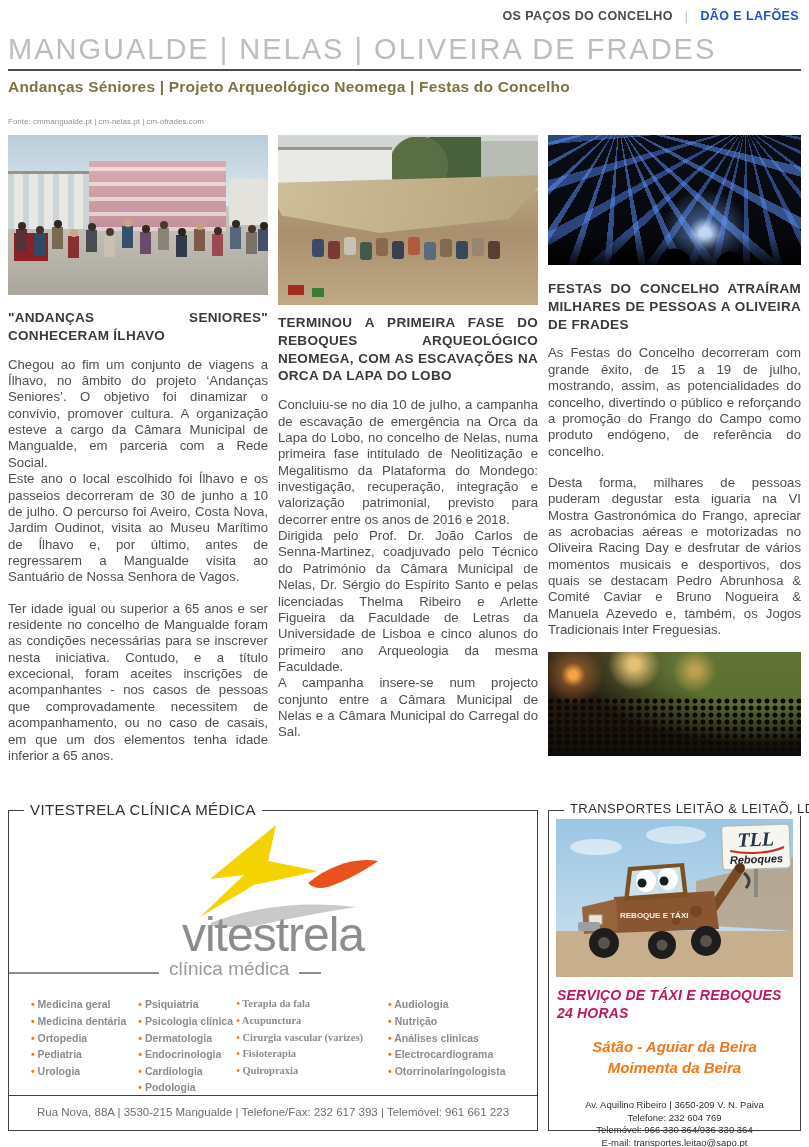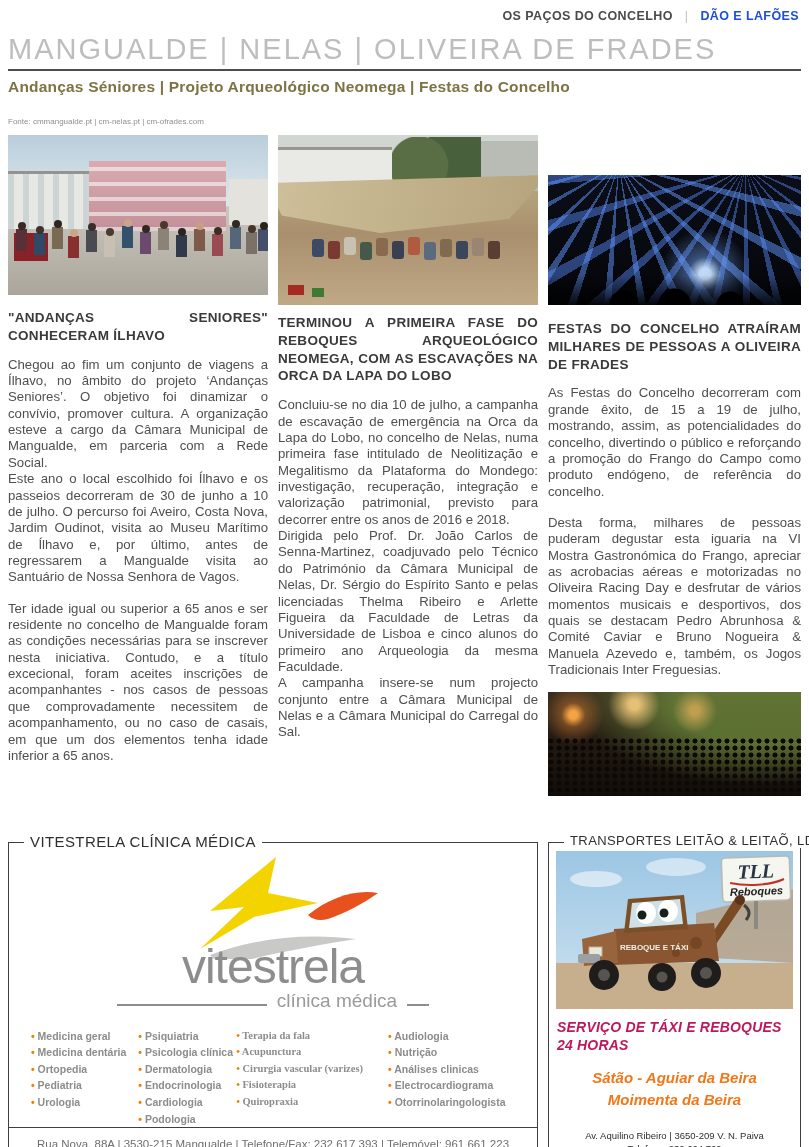--- a/index.html
+++ b/index.html
@@ -28,21 +28,21 @@
   .subtitle {
     margin: 7px 8px 0; font-size: 15.5px; font-weight: bold;
     color: #7c7445; letter-spacing: .2px;
   }
   .source { margin: 21px 8px 0; font-size: 8px; color: #8f8f8f; }
 
   
   .cols { display:flex; gap:10px; margin: 9px 8px 0; }
   .col { flex: 0 0 auto; }
   .col-1, .col-2 { width: 260px; }
-  .col-3 { width: 253px; margin-top: 40px; }
+  .col-3 { width: 253px; }
 
   .photo { position: relative; width: 100%; overflow: hidden; }
   .headline {
     font-size: 13.5px; font-weight: bold; color: #3a3a3a;
     line-height: 1.32; text-align: justify; text-align-last: left;
     letter-spacing: .3px;
   }
   .body-text p {
     font-size: 13.2px; line-height: 1.24; color: #4f4f4f;
     text-align: justify; text-align-last: left;
@@ -148,21 +148,21 @@
   }
   .ad-transport .ad-legend { font-size: 13px; }
 
   
   .clinic-logo { text-align:center; margin-top: 12px; }
   .clinic-logo svg { display:block; margin: 0 auto; }
   .logo-word {
     font-size: 48px; color:#8d8d8d; letter-spacing:-1px; line-height:.9;
     margin-top: -14px; font-weight: 400;
   }
-  .logo-tagline-row { display:flex; align-items:center; justify-content:center; margin-top: 2px; }
+  .logo-tagline-row { display:flex; align-items:center; margin-top: 2px; }
   .logo-tagline-row .tl-line-l { width:150px; border-top:2px solid #8d8d8d; margin-right:10px; margin-top:8px;}
   .logo-tagline-row .tl-line-r { width:22px; border-top:2px solid #8d8d8d; margin-left:10px; margin-top:8px;}
   .logo-tagline { font-size: 19px; color:#9a9a9a; }
 
   .specialties { display:flex; margin: 16px 16px 0 22px; }
   .spec-col { list-style:none; }
   .spec-col li {
     font-size: 10.5px; font-weight:bold; color:#8c8c8c; line-height:1.58; white-space:nowrap;
   }
   .spec-col li::before { content:"• "; color:#f07d00; }

